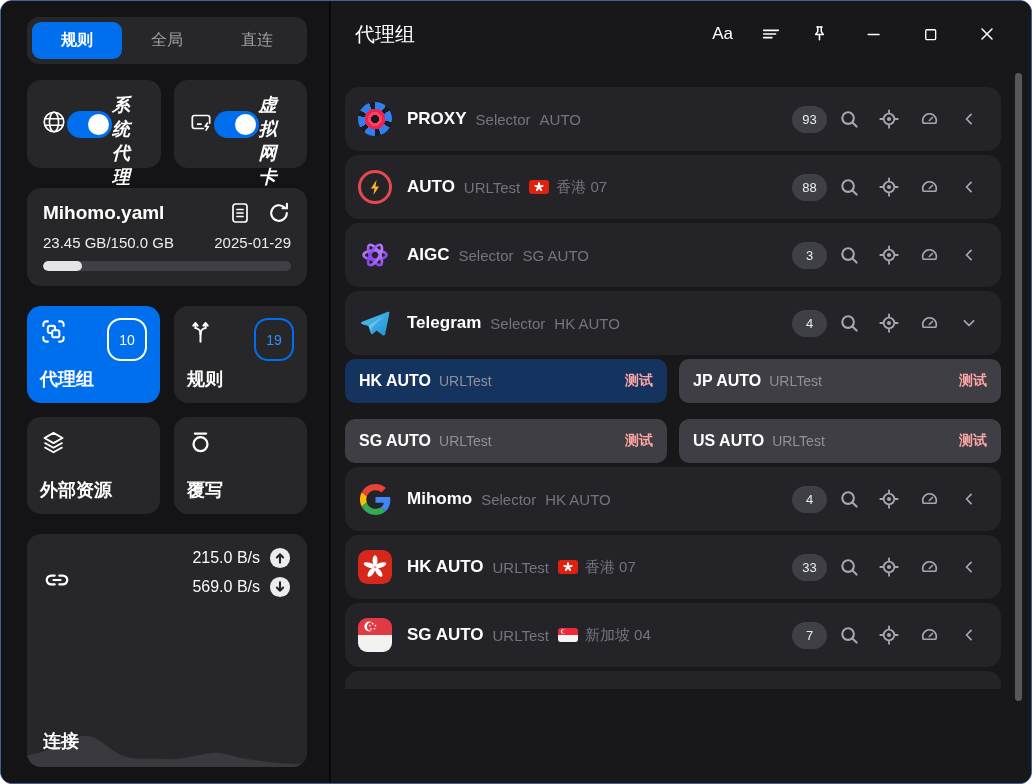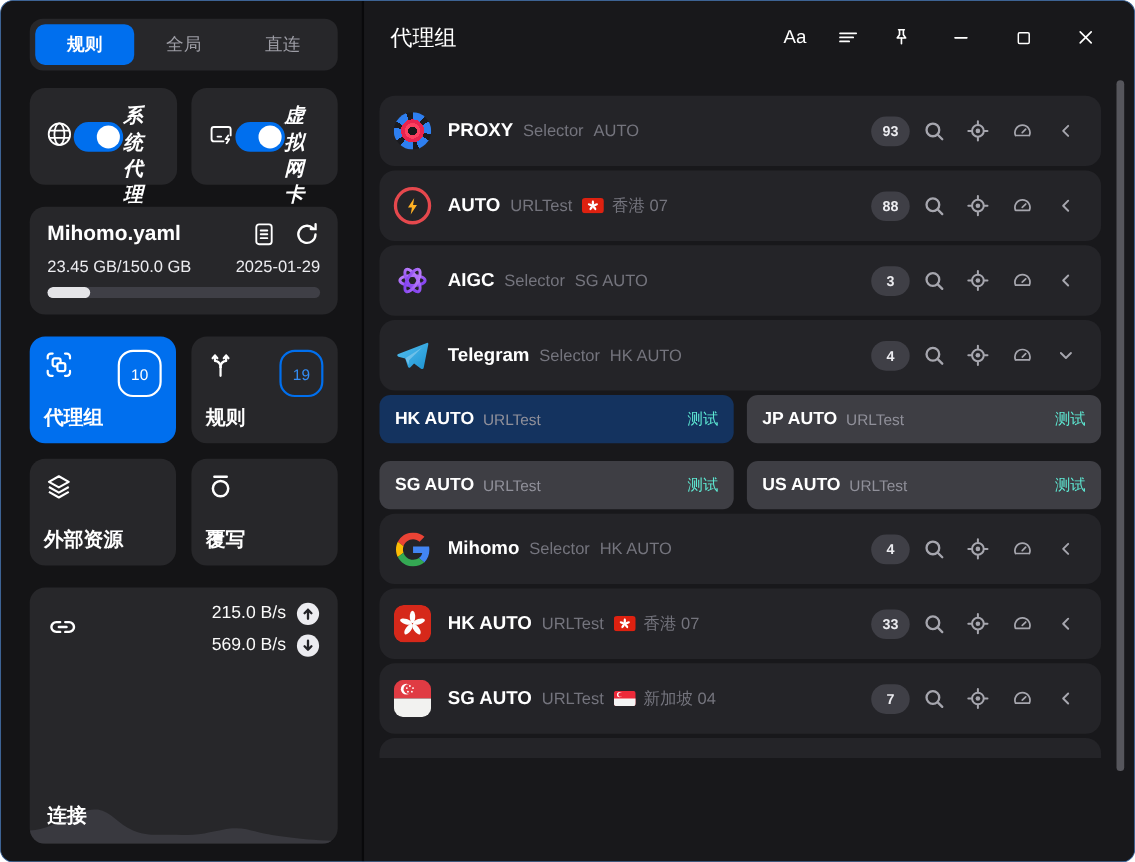--- a/index.html
+++ b/index.html
@@ -30,21 +30,21 @@
   .p-bar{height:10px;border-radius:5px;background:#3f3f46;overflow:hidden;}
   .p-fill{height:100%;border-radius:5px;background:#e4e4e7;}
   .nav-grid{display:grid;grid-template-columns:1fr 1fr;gap:14px;margin-bottom:20px;}
   .nav-card{height:97px;padding:12px 13px;display:flex;flex-direction:column;justify-content:space-between;cursor:pointer;}
   .nav-card.active{background:#006FEE;}
   .nc-top{display:flex;justify-content:space-between;align-items:flex-start;min-height:30px;}
   .badge-pill{min-width:40px;height:43px;border-radius:14px;border:2px solid #006FEE;color:#338ef7;
     font-size:14px;display:flex;align-items:center;justify-content:center;padding:0 9px;}
   .nav-card.active .badge-pill{border-color:#fff;color:#fff;}
   .conn-card{flex:1;padding:13px 16px 14px;position:relative;overflow:hidden;display:flex;flex-direction:column;cursor:pointer;}
-  .conn-top{display:flex;justify-content:space-between;align-items:center;}
+  .conn-top{display:flex;justify-content:space-between;align-items:flex-end;}
   .speeds{display:flex;flex-direction:column;gap:7px;align-items:flex-end;}
   .speed-line{display:flex;align-items:center;gap:9px;font-size:16px;color:#fafafa;}
   .speed-circ{width:22px;height:22px;flex:none;display:flex;}
   .conn-label{margin-top:auto;font-size:18px;font-weight:bold;color:#fff;position:relative;z-index:2;}
   .wave{position:absolute;left:0;right:0;bottom:0;height:56px;z-index:1;}
   
   .main{flex:1;display:flex;flex-direction:column;background:#18181b;position:relative;overflow:hidden;}
   .titlebar{height:66px;display:flex;align-items:center;padding:0 34px 0 24px;}
   .page-title{font-size:20px;color:#fff;flex:1;}
   .tb-tools{display:flex;align-items:center;gap:27px;color:#fff;}
@@ -54,29 +54,29 @@
   .grow{height:64px;min-height:64px;background:#242428;border-radius:14px;display:flex;align-items:center;
     padding:0 14px 0 12px;cursor:pointer;}
   .gicon{width:36px;height:36px;flex:none;display:flex;align-items:center;justify-content:center;margin-right:14px;}
   .gname{font-size:17px;font-weight:bold;color:#fff;white-space:nowrap;}
   .gtype{font-size:15px;color:#74747d;margin-left:9px;white-space:nowrap;}
   .gcur{font-size:15px;color:#74747d;margin-left:9px;white-space:nowrap;}
   .mini-flag{width:20px;height:14px;border-radius:3px;overflow:hidden;display:inline-flex;margin-left:9px;flex:none;}
   .mini-flag + .gcur{margin-left:7px;}
   .spacer{flex:1;}
   .cbadge{background:#3f3f46;color:#ececf0;font-size:13px;min-width:35px;height:27px;border-radius:14px;
-    display:flex;align-items:center;justify-content:center;padding:0 9px;flex:none;font-weight:bold;}
+    display:flex;align-items:center;justify-content:center;padding:0 9px;flex:none;}
   .gbtn{background:none;border:none;color:#a6a6ae;width:36px;height:36px;display:flex;align-items:center;
     justify-content:center;padding:0;cursor:pointer;flex:none;margin-left:4px;}
   .chip-grid{display:grid;grid-template-columns:1fr 1fr;gap:16px 12px;}
   .chip{height:44px;background:#3e3e44;border-radius:10px;display:flex;align-items:center;padding:0 14px;cursor:pointer;}
   .chip.selected{background:#14335f;}
   .chip .cname{font-size:16px;font-weight:bold;color:#fff;white-space:nowrap;}
   .chip .ctype{font-size:14px;color:#90909a;margin-left:8px;flex:1;white-space:nowrap;}
-  .chip .ctest{font-size:14px;color:#5eead4;cursor:pointer;}
+  .chip .ctest{font-size:14px;color:#fca5a5;cursor:pointer;font-weight:bold;}
   .partial-row{height:18px;min-height:18px;background:#242428;border-radius:14px 14px 0 0;}
   .vscroll{position:absolute;top:72px;right:9px;width:7px;height:628px;border-radius:4px;background:#56565c;cursor:pointer;}
   
   .logo-proxy{width:34px;height:34px;border-radius:50%;
     background:
       radial-gradient(circle,#18181b 0 4px,#fb4060 4px 7px,#e8244f 7px 10.5px,rgba(0,0,0,0) 10.5px 11.5px,transparent 11.5px),
       conic-gradient(#2e7ff0 0 40deg,#1b1b1f 40deg 60deg,#2e7ff0 60deg 100deg,#1b1b1f 100deg 120deg,
         #2e7ff0 120deg 160deg,#1b1b1f 160deg 180deg,#2e7ff0 180deg 220deg,#1b1b1f 220deg 240deg,
         #2e7ff0 240deg 280deg,#1b1b1f 280deg 300deg,#2e7ff0 300deg 340deg,#1b1b1f 340deg 360deg);}
   .logo-auto{width:34px;height:34px;border-radius:50%;border:3.5px solid #e5484d;display:flex;align-items:center;justify-content:center;}

